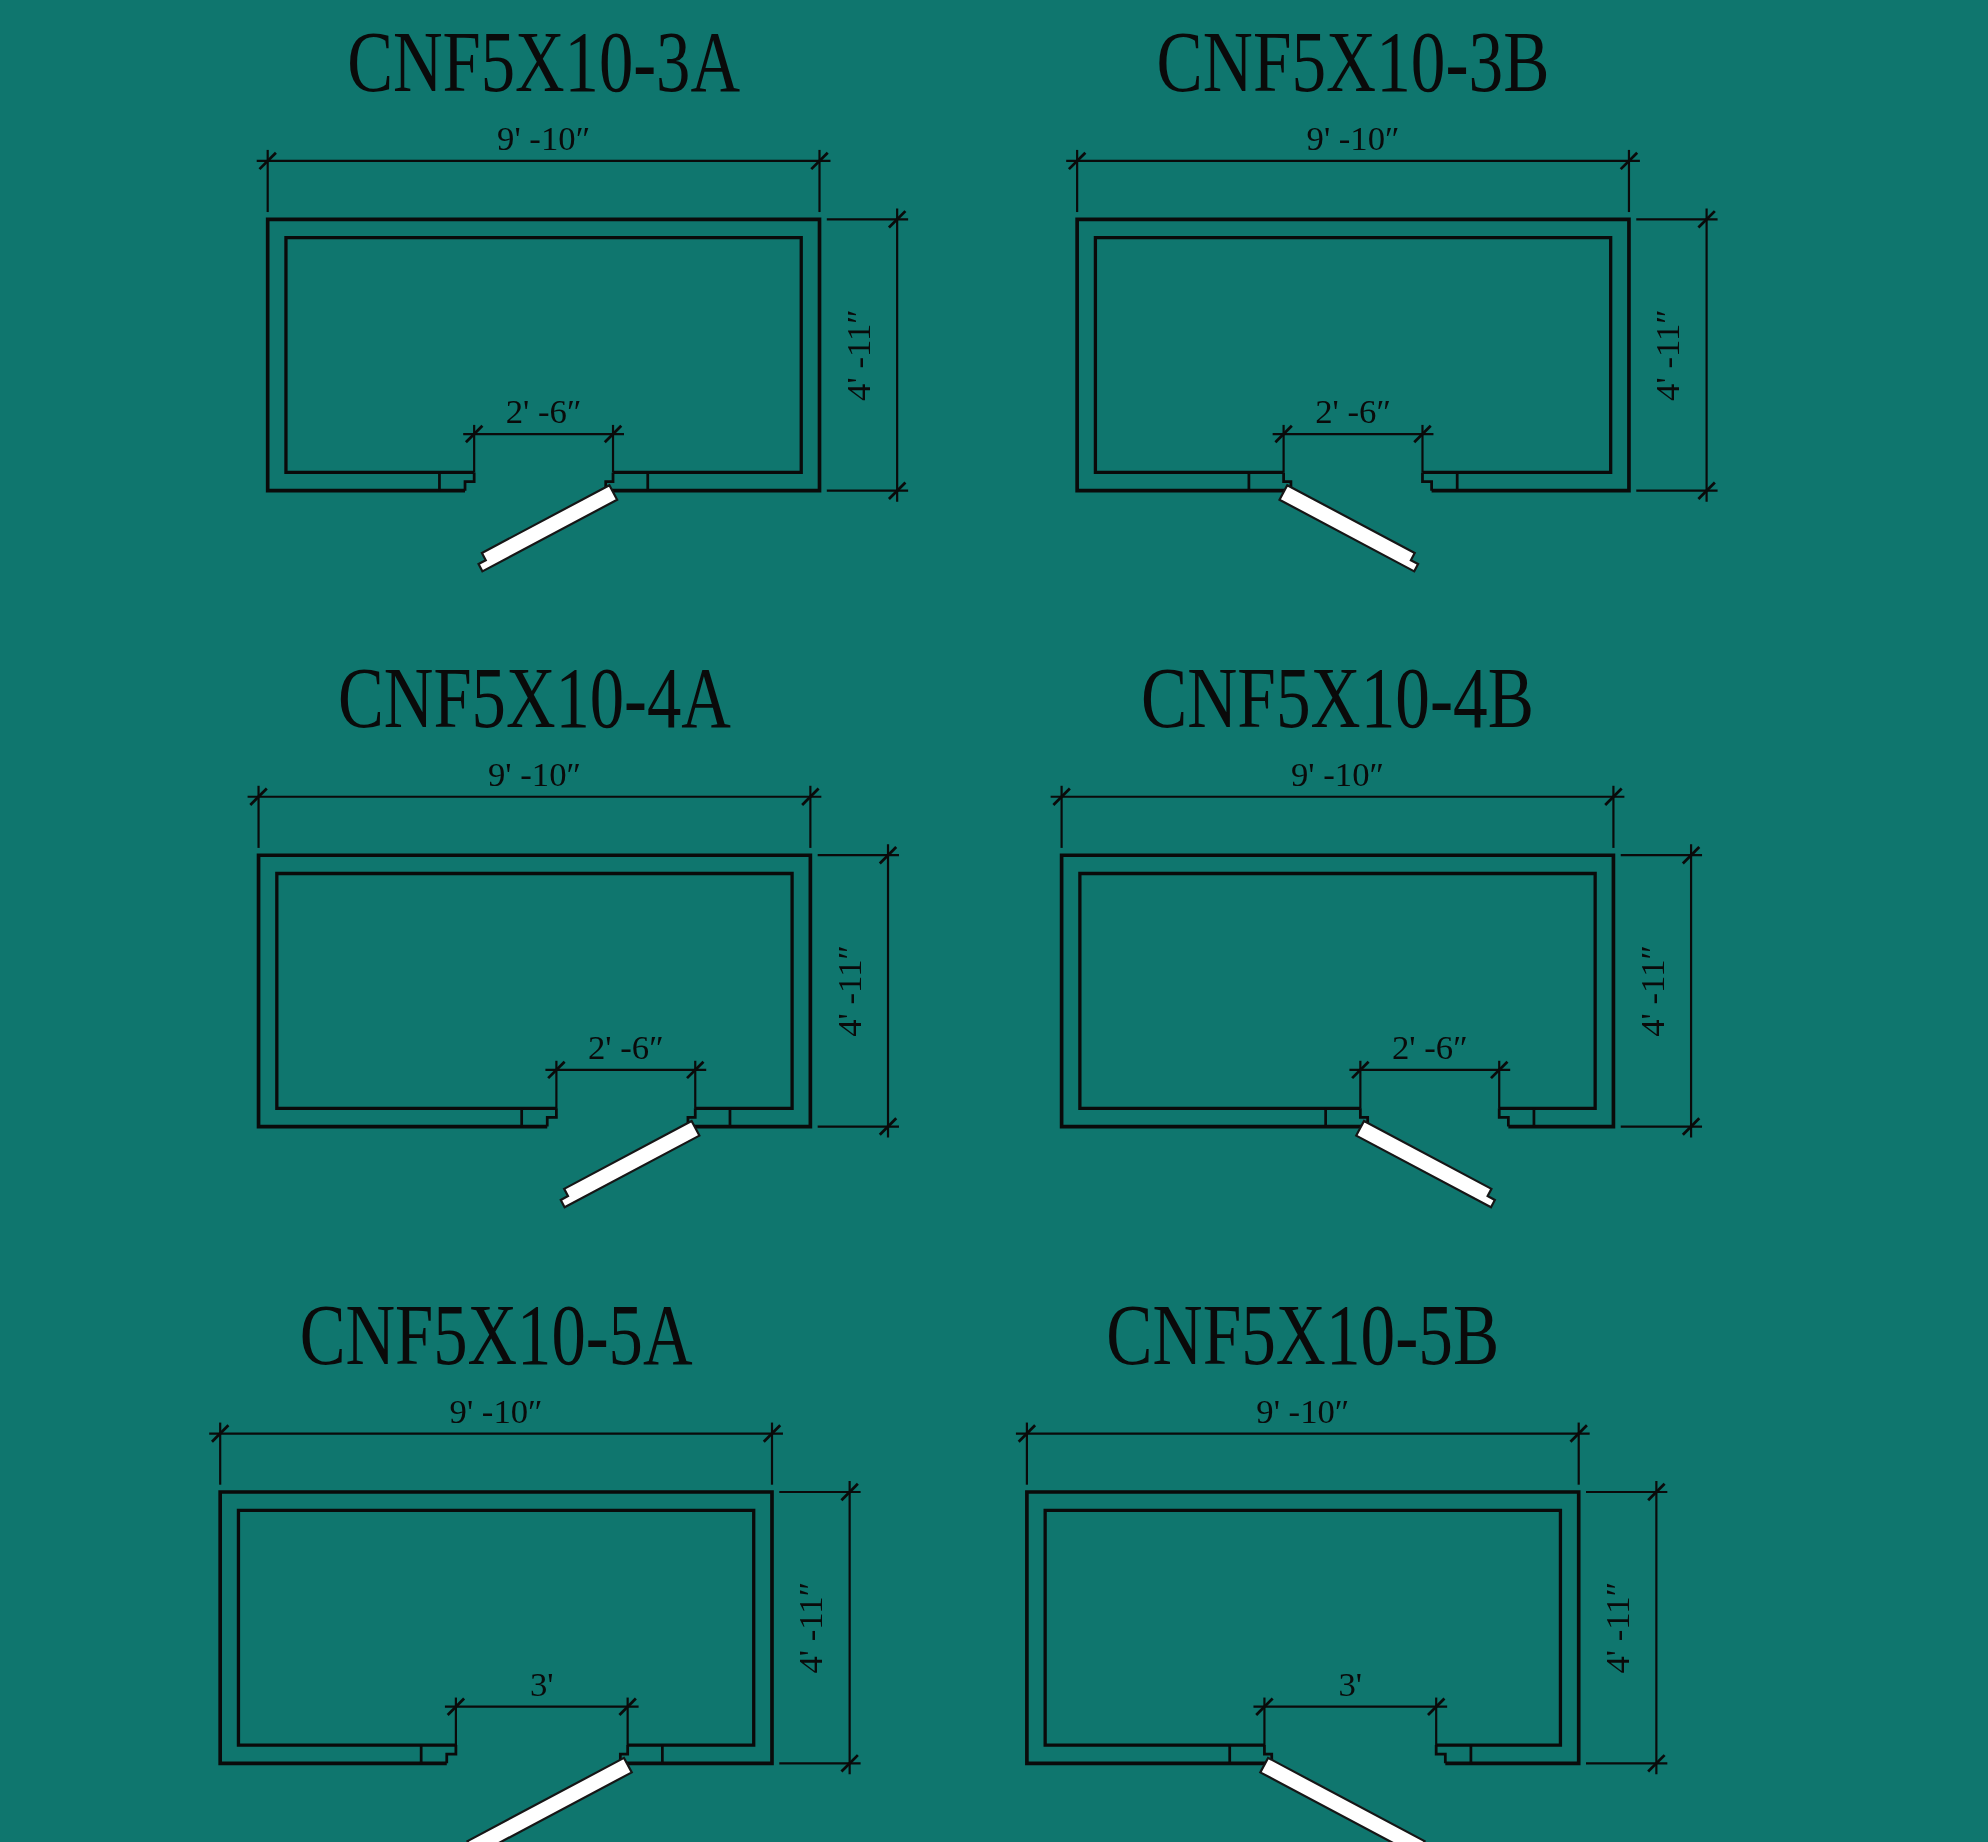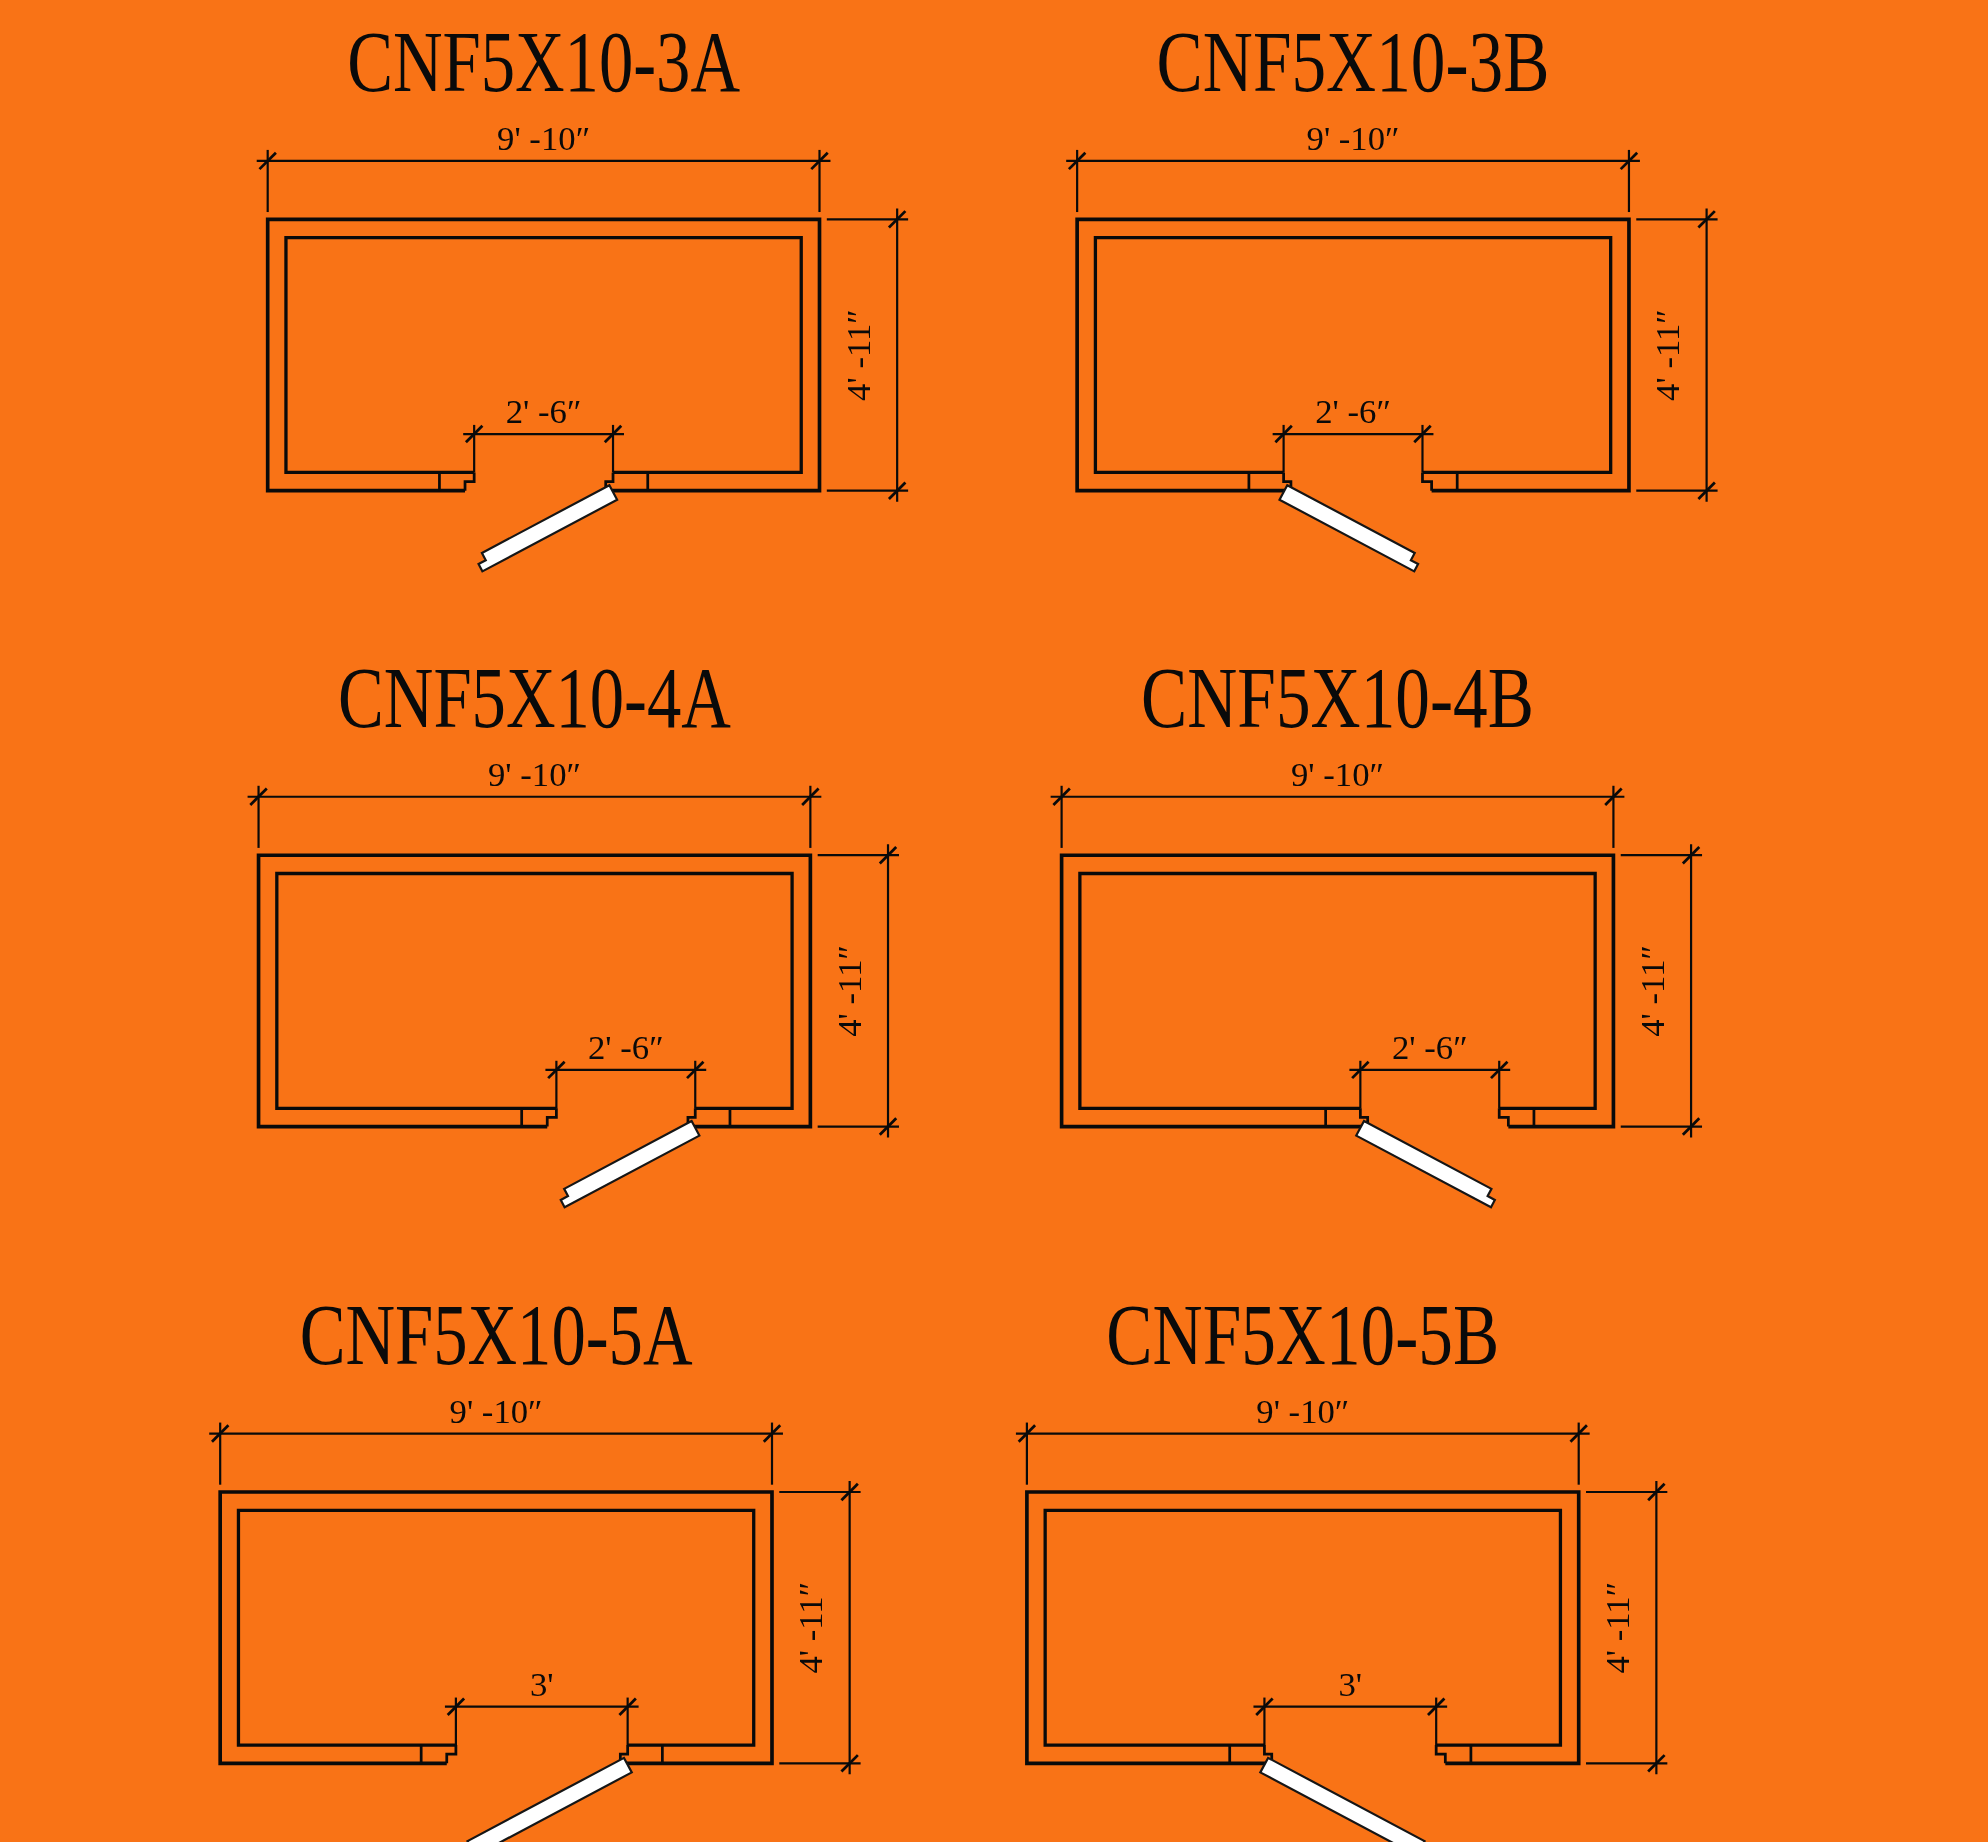--- a/index.html
+++ b/index.html
@@ -1,16 +1,16 @@
 <!DOCTYPE html>
 <html style="font-size:14.6px"><head>
 <meta charset="utf-8">
 <style>
   html,body{margin:0;padding:0;background:#ffffff;}
-  .canvas{position:relative;width:1988px;height:1842px;background:#f97316;overflow:hidden;}
+  .canvas{position:relative;width:1988px;height:1842px;background:#0f766e;overflow:hidden;}
   svg{display:block;}
   svg text{
     fill:#0a0a0a;
     font-family:"Liberation Serif","DejaVu Serif",serif;
     font-weight:400;
   }
   .ln{stroke:#0a0a0a;fill:none;}
   .wall{stroke:#0a0a0a;fill:none;stroke-linejoin:miter;}
   .leaf{stroke:#161616;fill:#ffffff;stroke-linejoin:miter;}
 </style>

